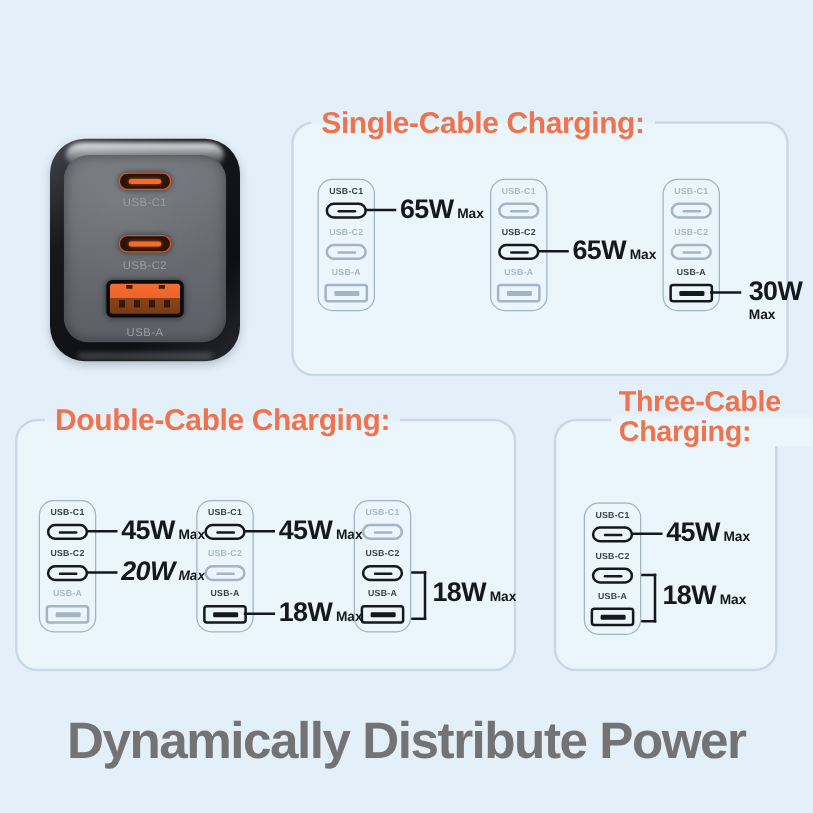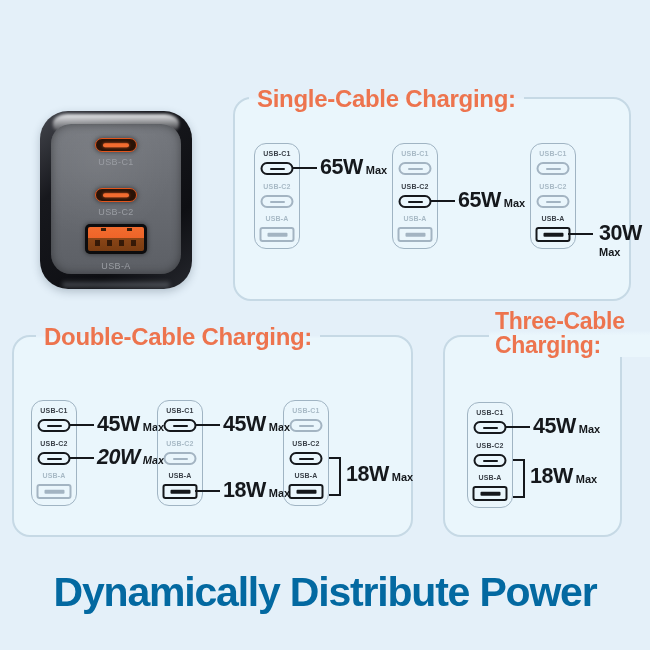--- a/index.html
+++ b/index.html
@@ -138,21 +138,21 @@
   .w-max { font-size:11px;   font-weight:bold; margin-left:3px; }
   .bracket {
     position:absolute; left:46px; width:10px;
     border:2.4px solid #15181c; border-left:none;
   }
 
   
   .headline {
     position:absolute; left:0; right:0; top:569px; text-align:center;
     font-size:41px; font-weight:bold; letter-spacing:-1.2px;
-    color:#0369a1; white-space:nowrap;
+    color:#737373; white-space:nowrap;
   }
 </style>
 </head>
 <body>
 
 <div id="canvas">
 
   <div id="device">
     <div class="device-face">
       <div class="dport-c" id="dport-c1"></div>

